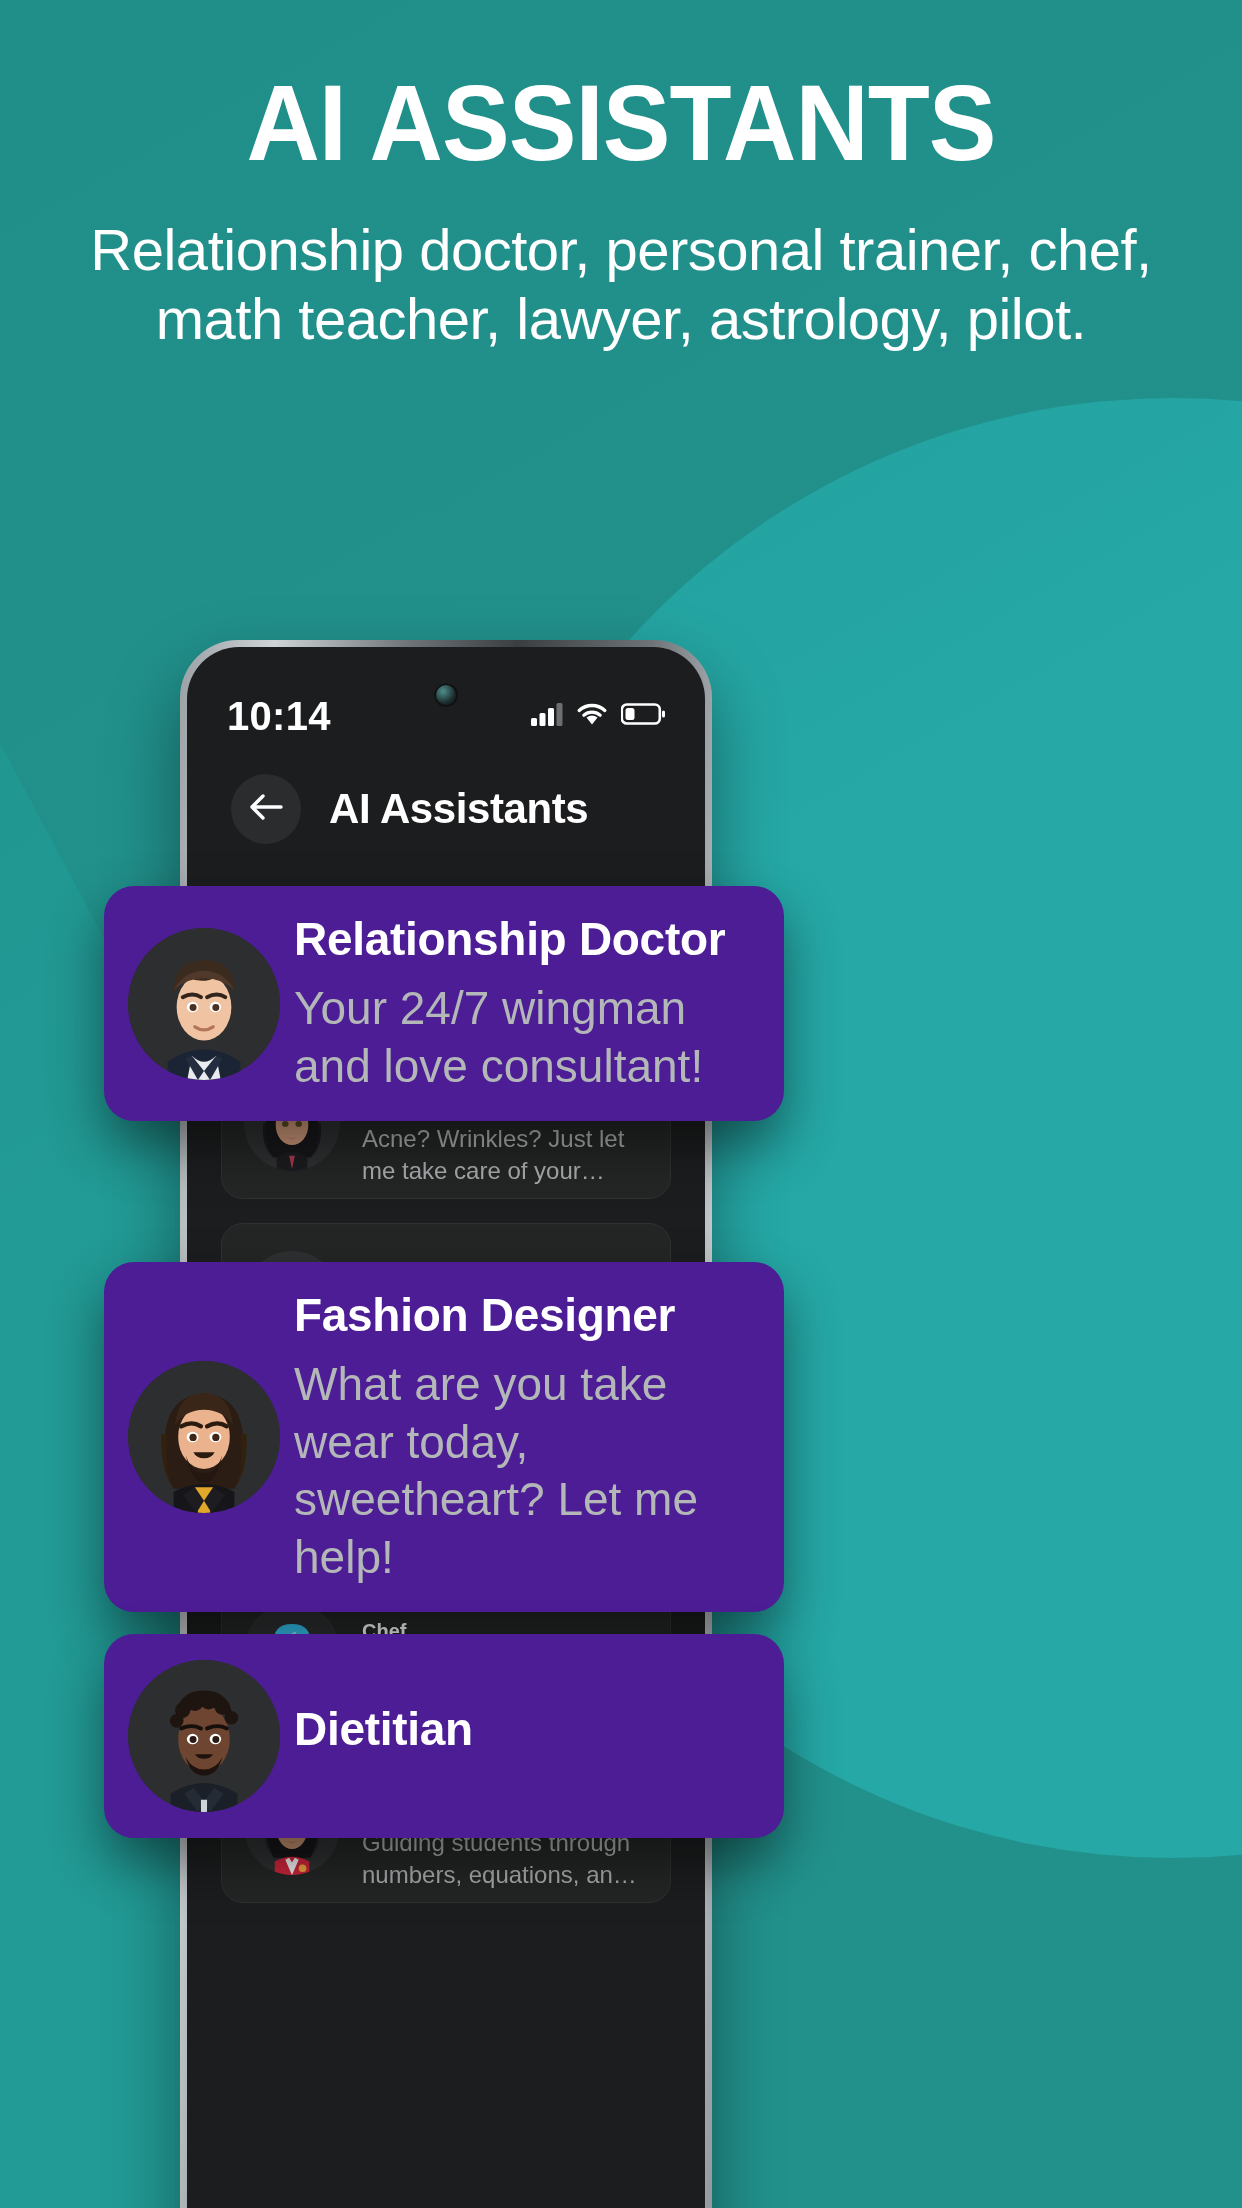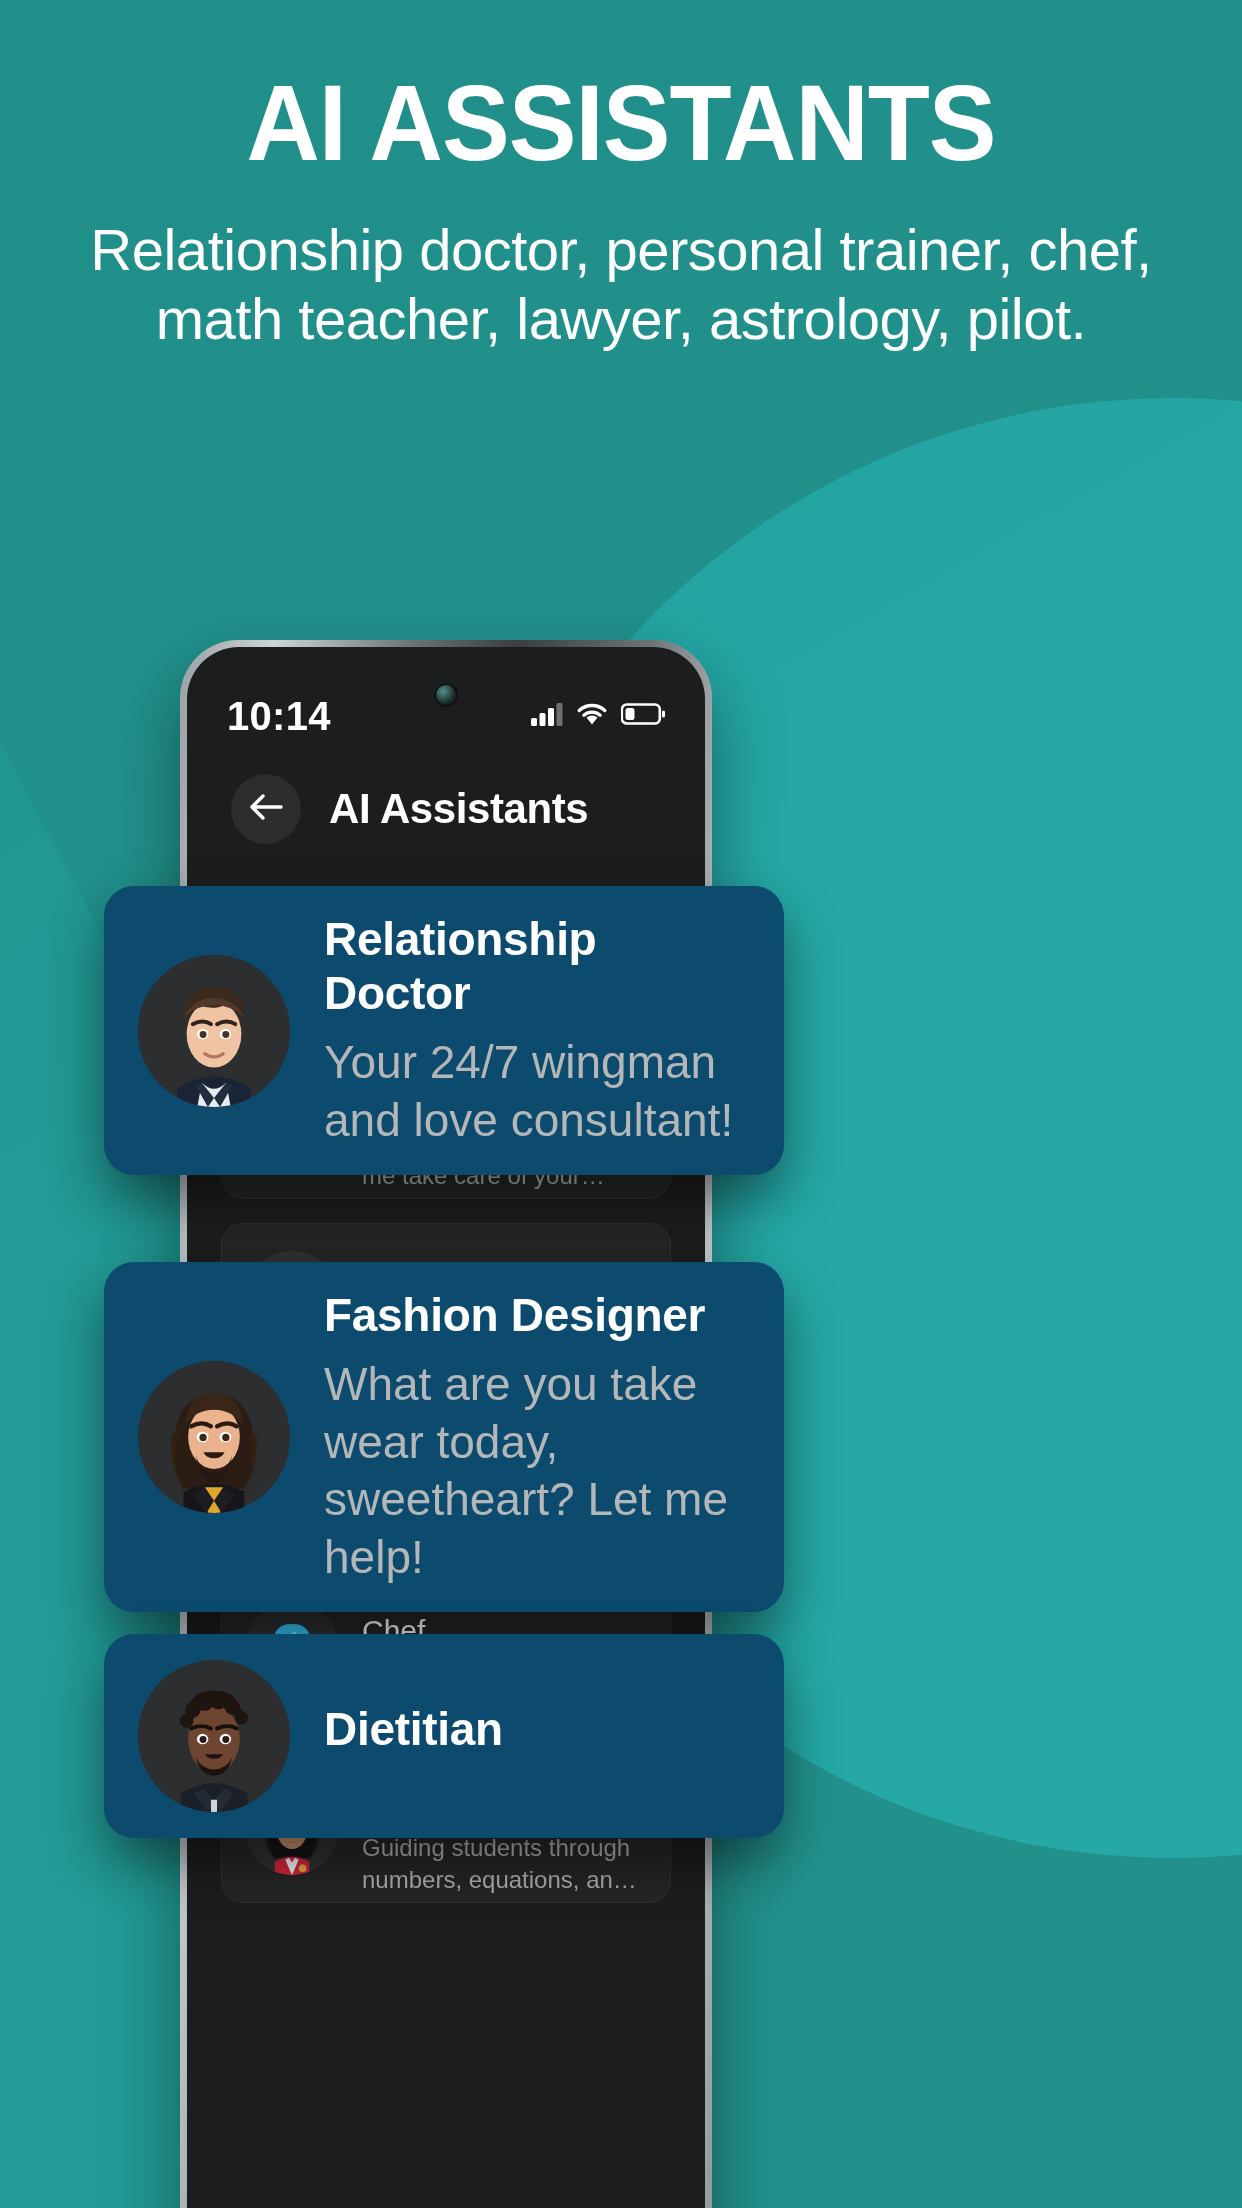--- a/index.html
+++ b/index.html
@@ -119,38 +119,38 @@
     display:flex; align-items:center;
     padding:0 22px;
     gap:22px;
   }
   .row-av{
     width:96px; height:96px; border-radius:50%;
     background:#2e3031; flex:0 0 auto;
     position:relative; overflow:hidden;
   }
   .row-txt{ flex:1 1 auto; min-width:0; }
-  .row-name{ font-size:30px; font-weight:400; color:#fff; margin-bottom:8px;margin-top:32px; }
+  .row-name{ font-size:20px; font-weight:700; color:#fff; margin-bottom:8px;margin-top:32px; }
   .row-desc{
     font-size:24px; line-height:1.32; color:#a9acad;
     display:-webkit-box; -webkit-line-clamp:2; -webkit-box-orient:vertical;
     overflow:hidden;
   }
   .row.spacer{ visibility:hidden; }
 
   
   .feature{
     position:absolute;
     left:104px; width:680px;
     border-radius:30px;
-    background:#0c4a6e;
+    background:#4c1d95;
     box-shadow:0 26px 54px rgba(0,0,0,.45);
     display:flex; align-items:center;
-    padding:26px 34px;
-    gap:34px;
+    padding:26px 24px;
+    gap:14px;
     z-index:30;
   }
   .f-av{
     width:152px; height:152px; border-radius:50%;
     background:#2c2e2f; flex:0 0 auto;
     position:relative; overflow:hidden;
   }
   .f-txt{ flex:1 1 auto; min-width:0; }
   .f-name{ font-size:46px; font-weight:600; color:#fff; margin-bottom:14px; letter-spacing:-.3px; }
   .f-desc{ font-size:46px; line-height:1.25; color:#b4b7b8; }

